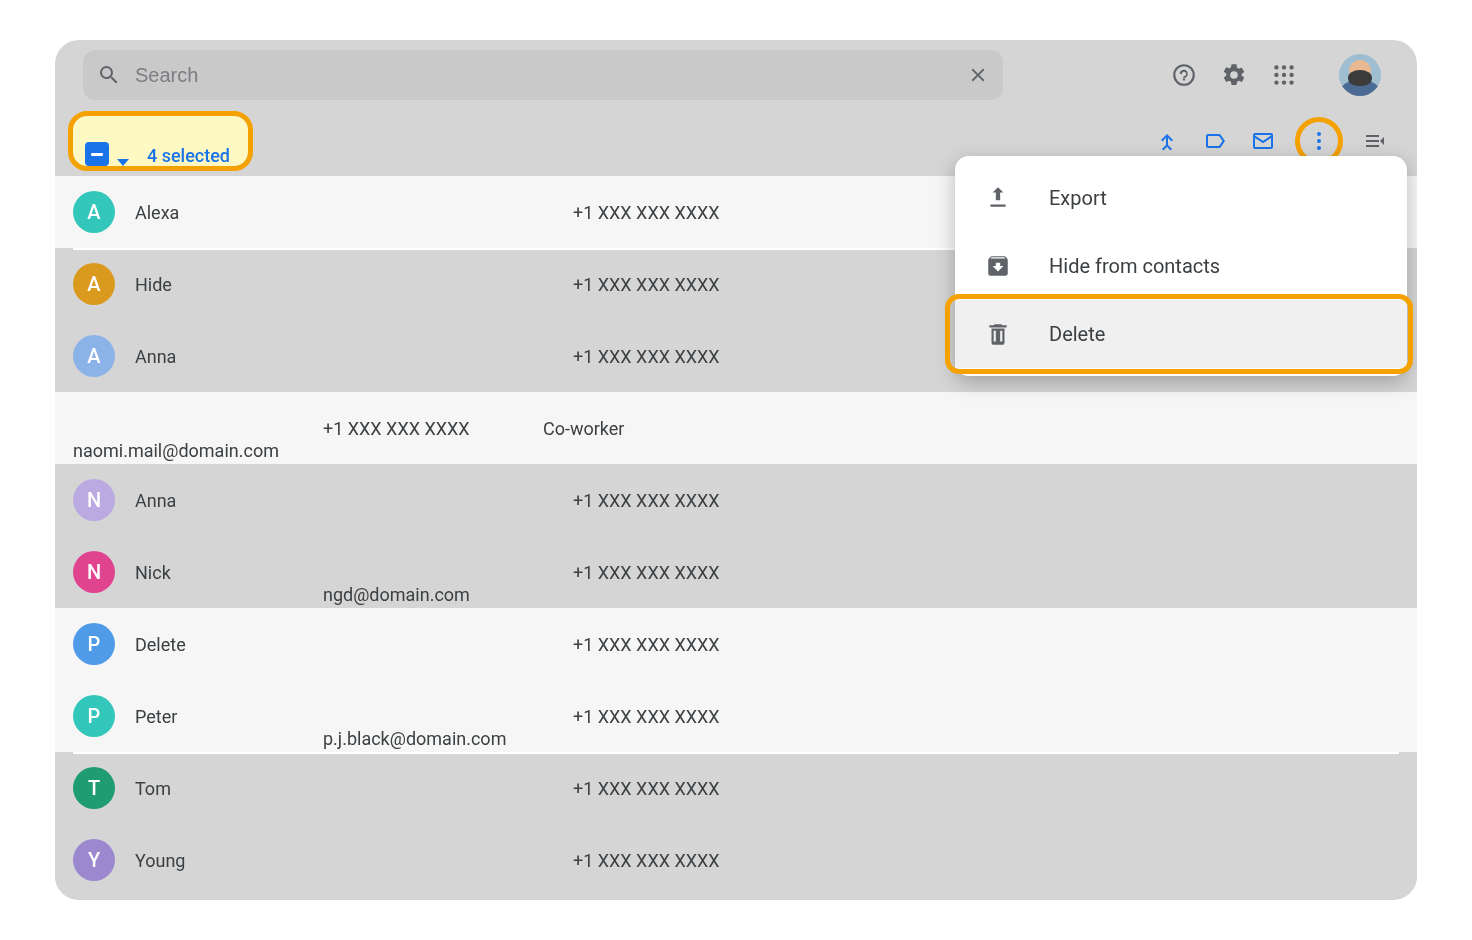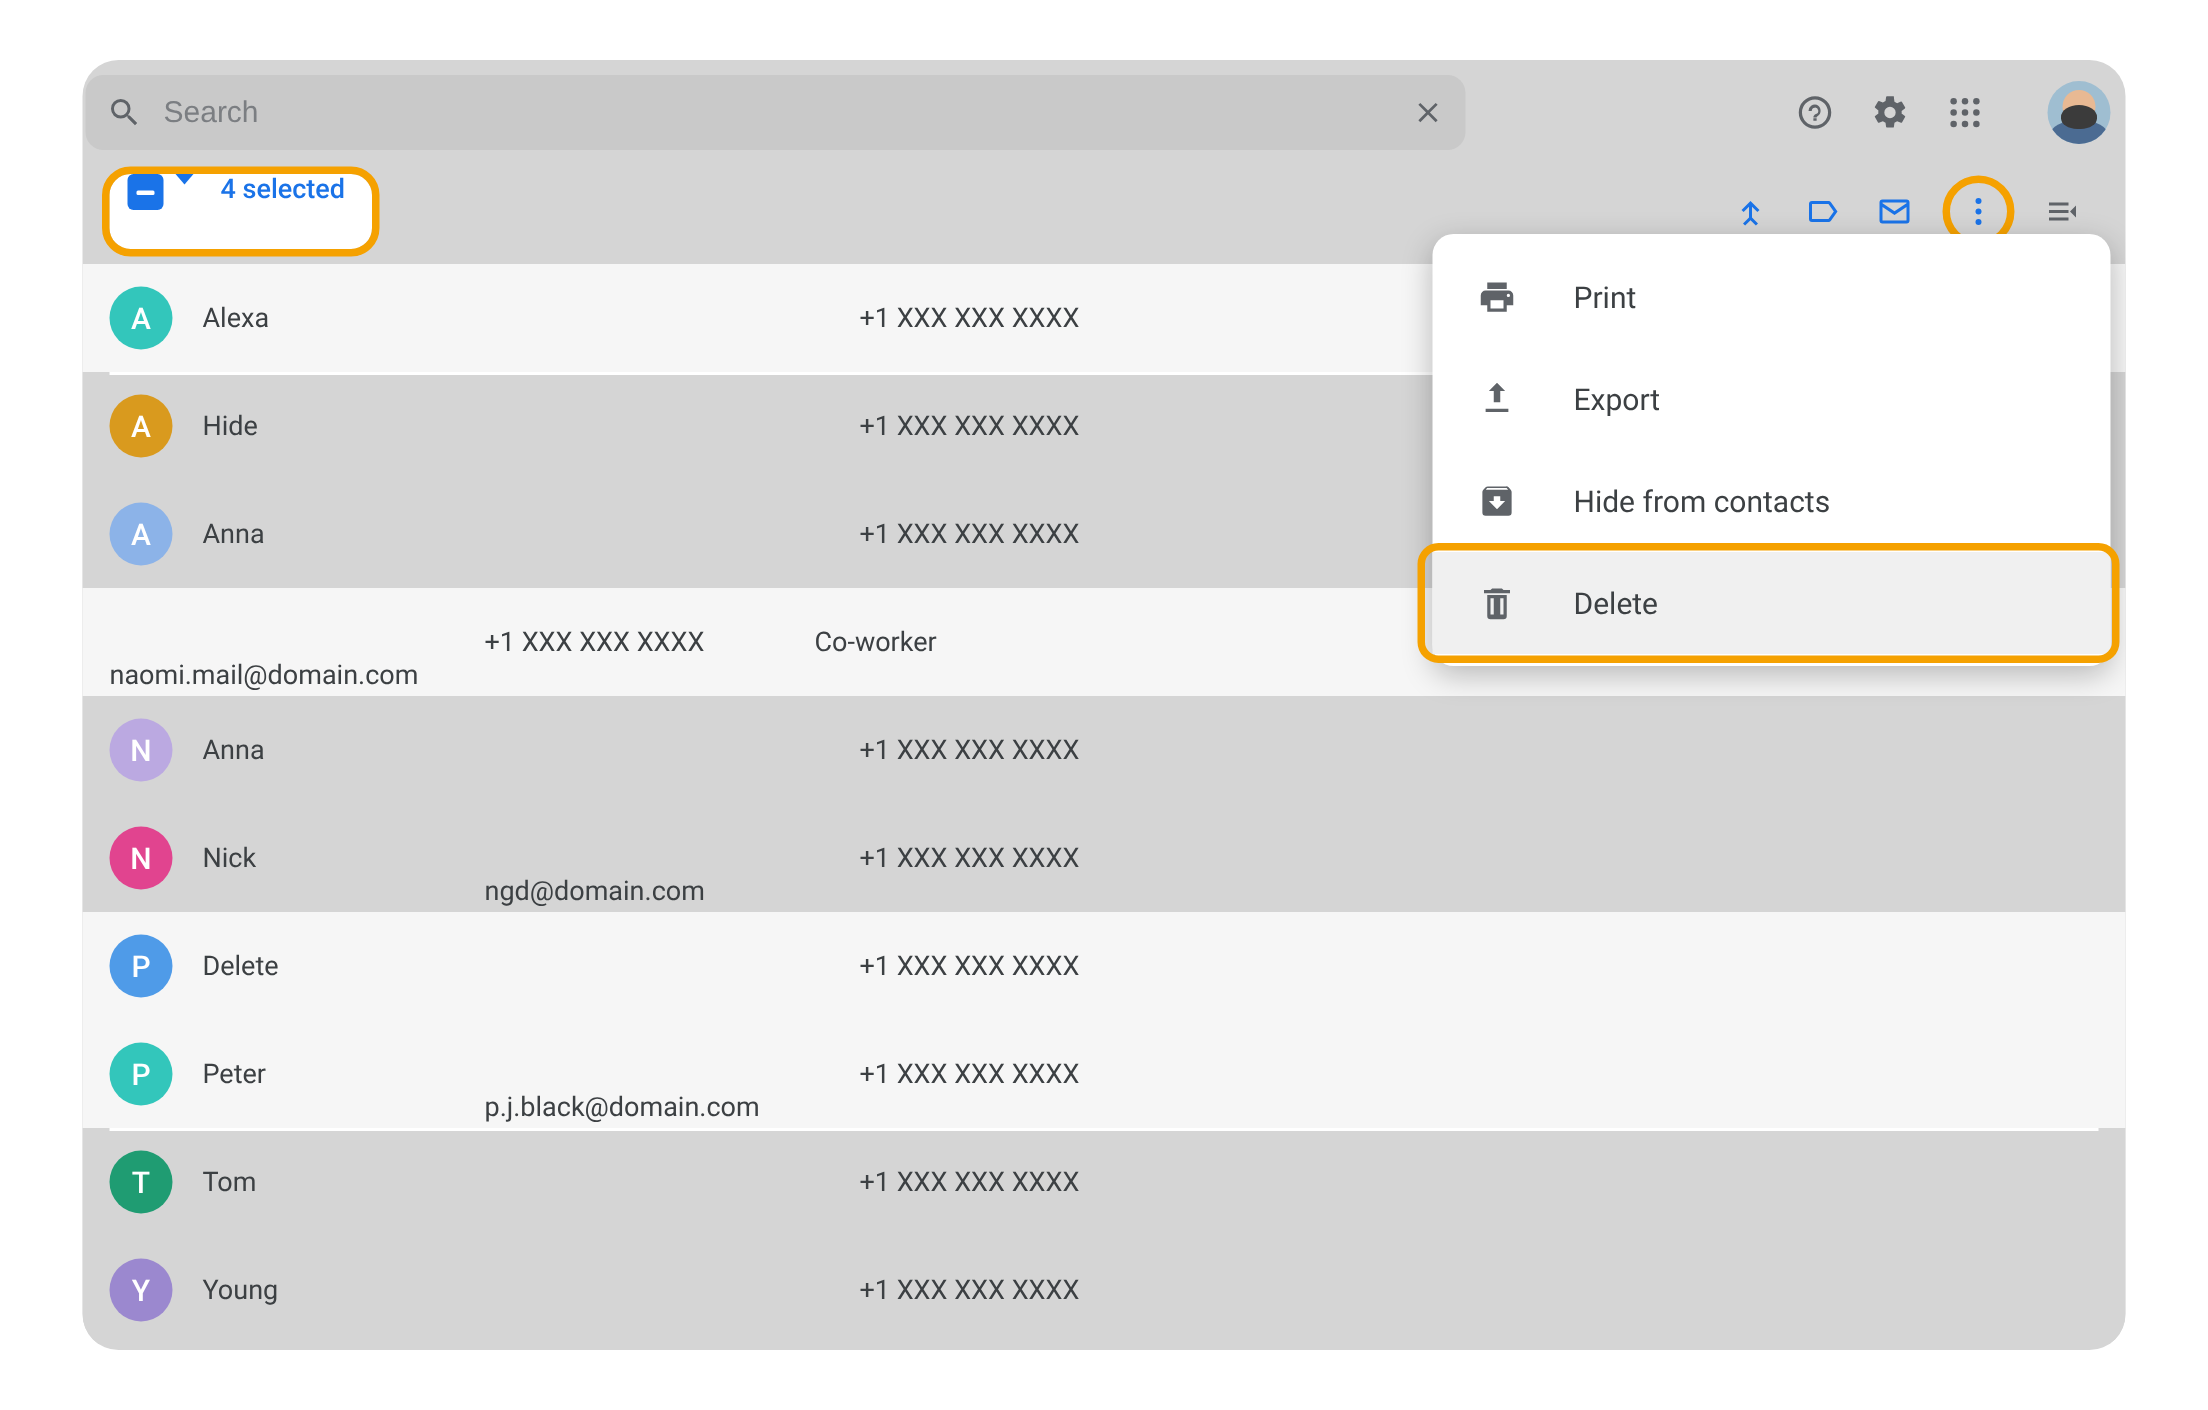--- a/index.html
+++ b/index.html
@@ -15,21 +15,21 @@
     margin: 40px auto;
     background: #d5d5d5;
     border-radius: 24px;
     position: relative;
     overflow: hidden;
   }
   
   .header {
     display: flex;
     align-items: center;
-    padding: 10px 2px;
+    padding: 10px 28px;
   }
   .search-bar {
     display: flex;
     align-items: center;
     background: #c9c9c9;
     border-radius: 12px;
     height: 50px;
     flex: 0 0 920px;
     padding: 0 14px;
   }
@@ -68,25 +68,25 @@
     background: #4b6b92; bottom: -6px; left: 1px; border-radius: 50% 50% 0 0;
   }
   
   .toolbar {
     display: flex;
     align-items: center;
     padding: 6px 18px 10px 18px;
     position: relative;
   }
   .selection-chip {
-    background: #ffffff;
+    background: #fef9c3;
     border-radius: 14px;
     height: 50px;
     display: inline-flex;
-    align-items: flex-start;
+    align-items: flex-end;
     padding: 0 18px 0 12px;
     position: relative;
   }
   .selection-chip::before {
     content: "";
     position: absolute;
     inset: -5px;
     border: 5px solid #f5a100;
     border-radius: 19px;
     pointer-events: none;
@@ -399,36 +399,28 @@
       <div class="slot2"></div>
       <div class="slot3">+1 XXX XXX XXXX</div>
       <div class="slot4"></div>
     </div>
   </div>
 
   <div class="menu">
     <div class="menu-item">
       <span class="icon">
         <svg viewBox="0 0 24 24">
-            <path d="M19 8H5a3 3 0 00-3 3v6h4v4h12v-4h4v-6a3 3 0 00-3-3zm-3 11H8v-5h8v5zm3-7a1 1 0 110-2 1 1 0 010 2zM18 3H6v4h12V3z"></path>
-          </svg>
-      </span>
-      <span>Print</span>
+            <path d="M5 20h14v-2H5v2zM12 2 7 7h3v7h4V7h3l-5-5z"></path>
+          </svg>
+      </span>
+      <span>Export</span>
     </div>
     <div class="menu-item">
       <span class="icon">
         <svg viewBox="0 0 24 24">
-            <path d="M5 20h14v-2H5v2zM12 2 7 7h3v7h4V7h3l-5-5z"></path>
-          </svg>
-      </span>
-      <span>Export</span>
-    </div>
-    <div class="menu-item">
-      <span class="icon">
-        <svg viewBox="0 0 24 24">
             <path d="M20.54 5.23 19.15 3.55A1.99 1.99 0 0017.6 3H6.4c-.6 0-1.17.27-1.55.73L3.46 5.23C3.17 5.57 3 6.02 3 6.5V19a2 2 0 002 2h14a2 2 0 002-2V6.5c0-.48-.17-.93-.46-1.27zM12 17l-5-5h3V9h4v3h3l-5 5zM5.12 5l.81-1h12l.94 1H5.12z"></path>
           </svg>
       </span>
       <span>Hide from contacts</span>
     </div>
     <div class="menu-item highlight">
       <span class="icon">
         <svg viewBox="0 0 24 24">
             <path d="M6 7h12v13a2 2 0 01-2 2H8a2 2 0 01-2-2V7zm9-4l1 1h4v2H4V4h4l1-1h6zM8 9v10h2V9H8zm6 0v10h2V9h-2z"></path>
           </svg>

